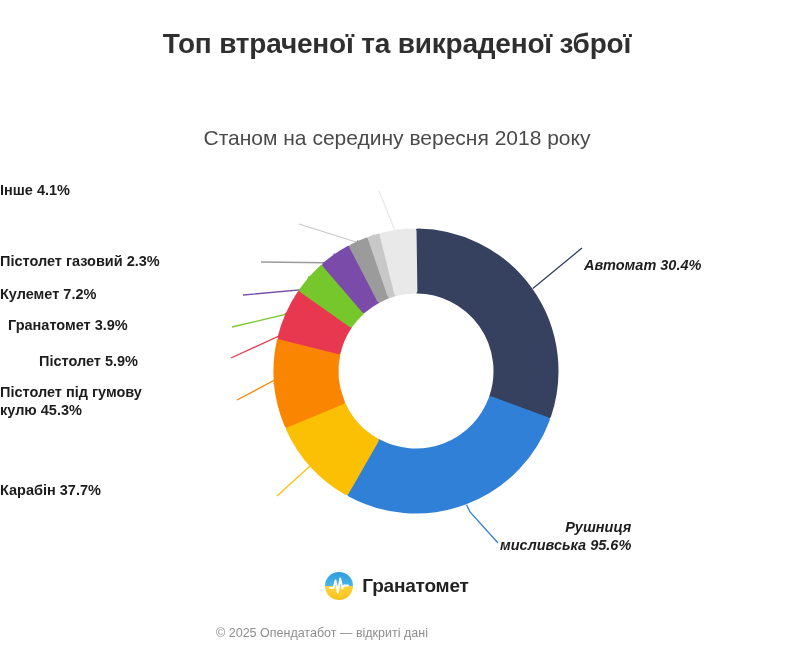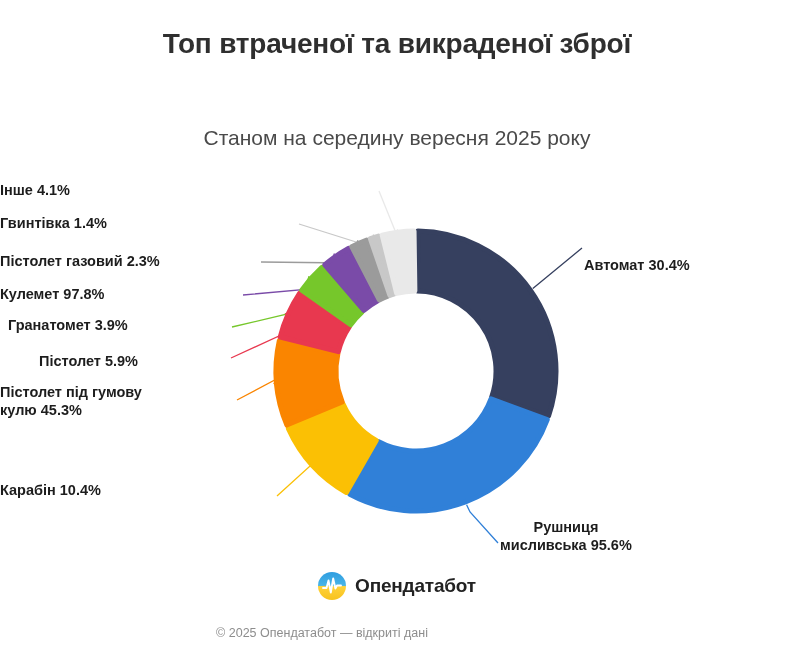--- a/index.html
+++ b/index.html
@@ -58,21 +58,21 @@
     overflow: visible;
   }
   .lbl {
     position: absolute;
     font-size: 14.5px;
     font-weight: bold;
     color: #1d1d1d;
     white-space: pre-line;
     line-height: 1.25;
   }
-  .lbl.right { text-align: center; }
+  .lbl.right { text-align: right; font-style: italic; }
   .lbl.left  { text-align: left; }
 
   .footer-logo {
     position: absolute;
     left: 0;
     top: 572px;
     width: 794px;
     display: flex;
     align-items: center;
     justify-content: center;
@@ -103,21 +103,21 @@
     font-size: 12.5px;
     color: #8d8d8d;
   }
 </style>
 </head>
 <body>
 
 <div class="page">
 
   <div class="title">Топ втраченої та викраденої зброї</div>
-  <div class="subtitle">Станом на середину вересня 2025 року</div>
+  <div class="subtitle">Станом на середину вересня 2018 року</div>
 
   <div class="chart-area">
     <svg class="donut-svg" viewBox="0 0 794 662">
       <g id="leader-lines">
           <polyline points="582,248 548,276 532.8154183185854,288.51874126170304" fill="none" stroke="#36405f" stroke-width="1.3"></polyline>
           <polyline points="498,543 470,512 466.59527603506655,504.7502076369806" fill="none" stroke="#3080d8" stroke-width="1.3"></polyline>
           <polyline points="277,496 310,466 310.1525873716222,467.15261431639766" fill="none" stroke="#fbc004" stroke-width="1.3"></polyline>
           <polyline points="237,400 286,374 273.5739496564081,383.79922589552297" fill="none" stroke="#fa8500" stroke-width="1.3"></polyline>
           <polyline points="231,358 292,330 285.2352802793412,313.1243740735571" fill="none" stroke="#e8384f" stroke-width="1.3"></polyline>
           <polyline points="232,327 300,311 308.9514943880962,276.18640684871076" fill="none" stroke="#76c72b" stroke-width="1.3"></polyline>
@@ -148,42 +148,41 @@
           <path d="M 382.1907438714782 235.1437001827445 A 140 140 0 0 1 414.0452947525195 231.0136466386974
                L 414.8830255728683 291.0077980792557 A 80 80 0 0 0 396.6804250694161 293.367828675854 Z" fill="#e9e9e9" stroke="#e9e9e9" stroke-width="5" stroke-linejoin="round"></path>
         </g>
     </svg>
 
     <div class="lbl right" style="left:584px; top:256px;">Автомат 30.4%</div>
 
     <div class="lbl right" style="left:500px; top:518px;">Рушниця
 мисливська 95.6%</div>
 
-    <div class="lbl left" style="left:0px; top:481px; width:270px;">Карабін 10.4%</div>
+    <div class="lbl left" style="left:0px; top:481px; width:270px;">Карабін 37.7%</div>
 
     <div class="lbl left" style="left:0px; top:383px; width:233px;">Пістолет під гумову
 кулю 45.3%</div>
 
     <div class="lbl left" style="left:0px; top:352px; width:227px;padding-left:39px;">Пістолет 5.9%</div>
 
     <div class="lbl left" style="left:0px; top:316px; width:228px;padding-left:8px;">Гранатомет 3.9%</div>
 
-    <div class="lbl left" style="left:0px; top:285px; width:240px;">Кулемет 97.8%</div>
+    <div class="lbl left" style="left:0px; top:285px; width:240px;">Кулемет 7.2%</div>
 
     <div class="lbl left" style="left:0px; top:252px; width:258px;">Пістолет газовий 2.3%</div>
 
-    <div class="lbl left" style="left:0px; top:214px; width:296px;">Гвинтівка 1.4%</div>
 
     <div class="lbl left" style="left:0px; top:181px; width:375px;">Інше 4.1%</div>
   </div>
 
   <div class="footer-logo">
     <span class="logo-mark">
       <svg width="28" height="28" viewBox="0 0 28 28">
         <path d="M5 16 L8.5 16 L10.5 8.5 L12.8 20.5 L15.2 6.5 L17.4 16.5 L19 13.5 L23 13.5" fill="none" stroke="#ffffff" stroke-width="1.9" stroke-linecap="round" stroke-linejoin="round"></path>
       </svg>
     </span>
-    <span class="logo-text">Опендатабот</span>
+    <span class="logo-text">Гранатомет</span>
   </div>
 
   <div class="copyright">© 2025 Опендатабот — відкриті дані</div>
 
 </div>
 
 </body></html>

